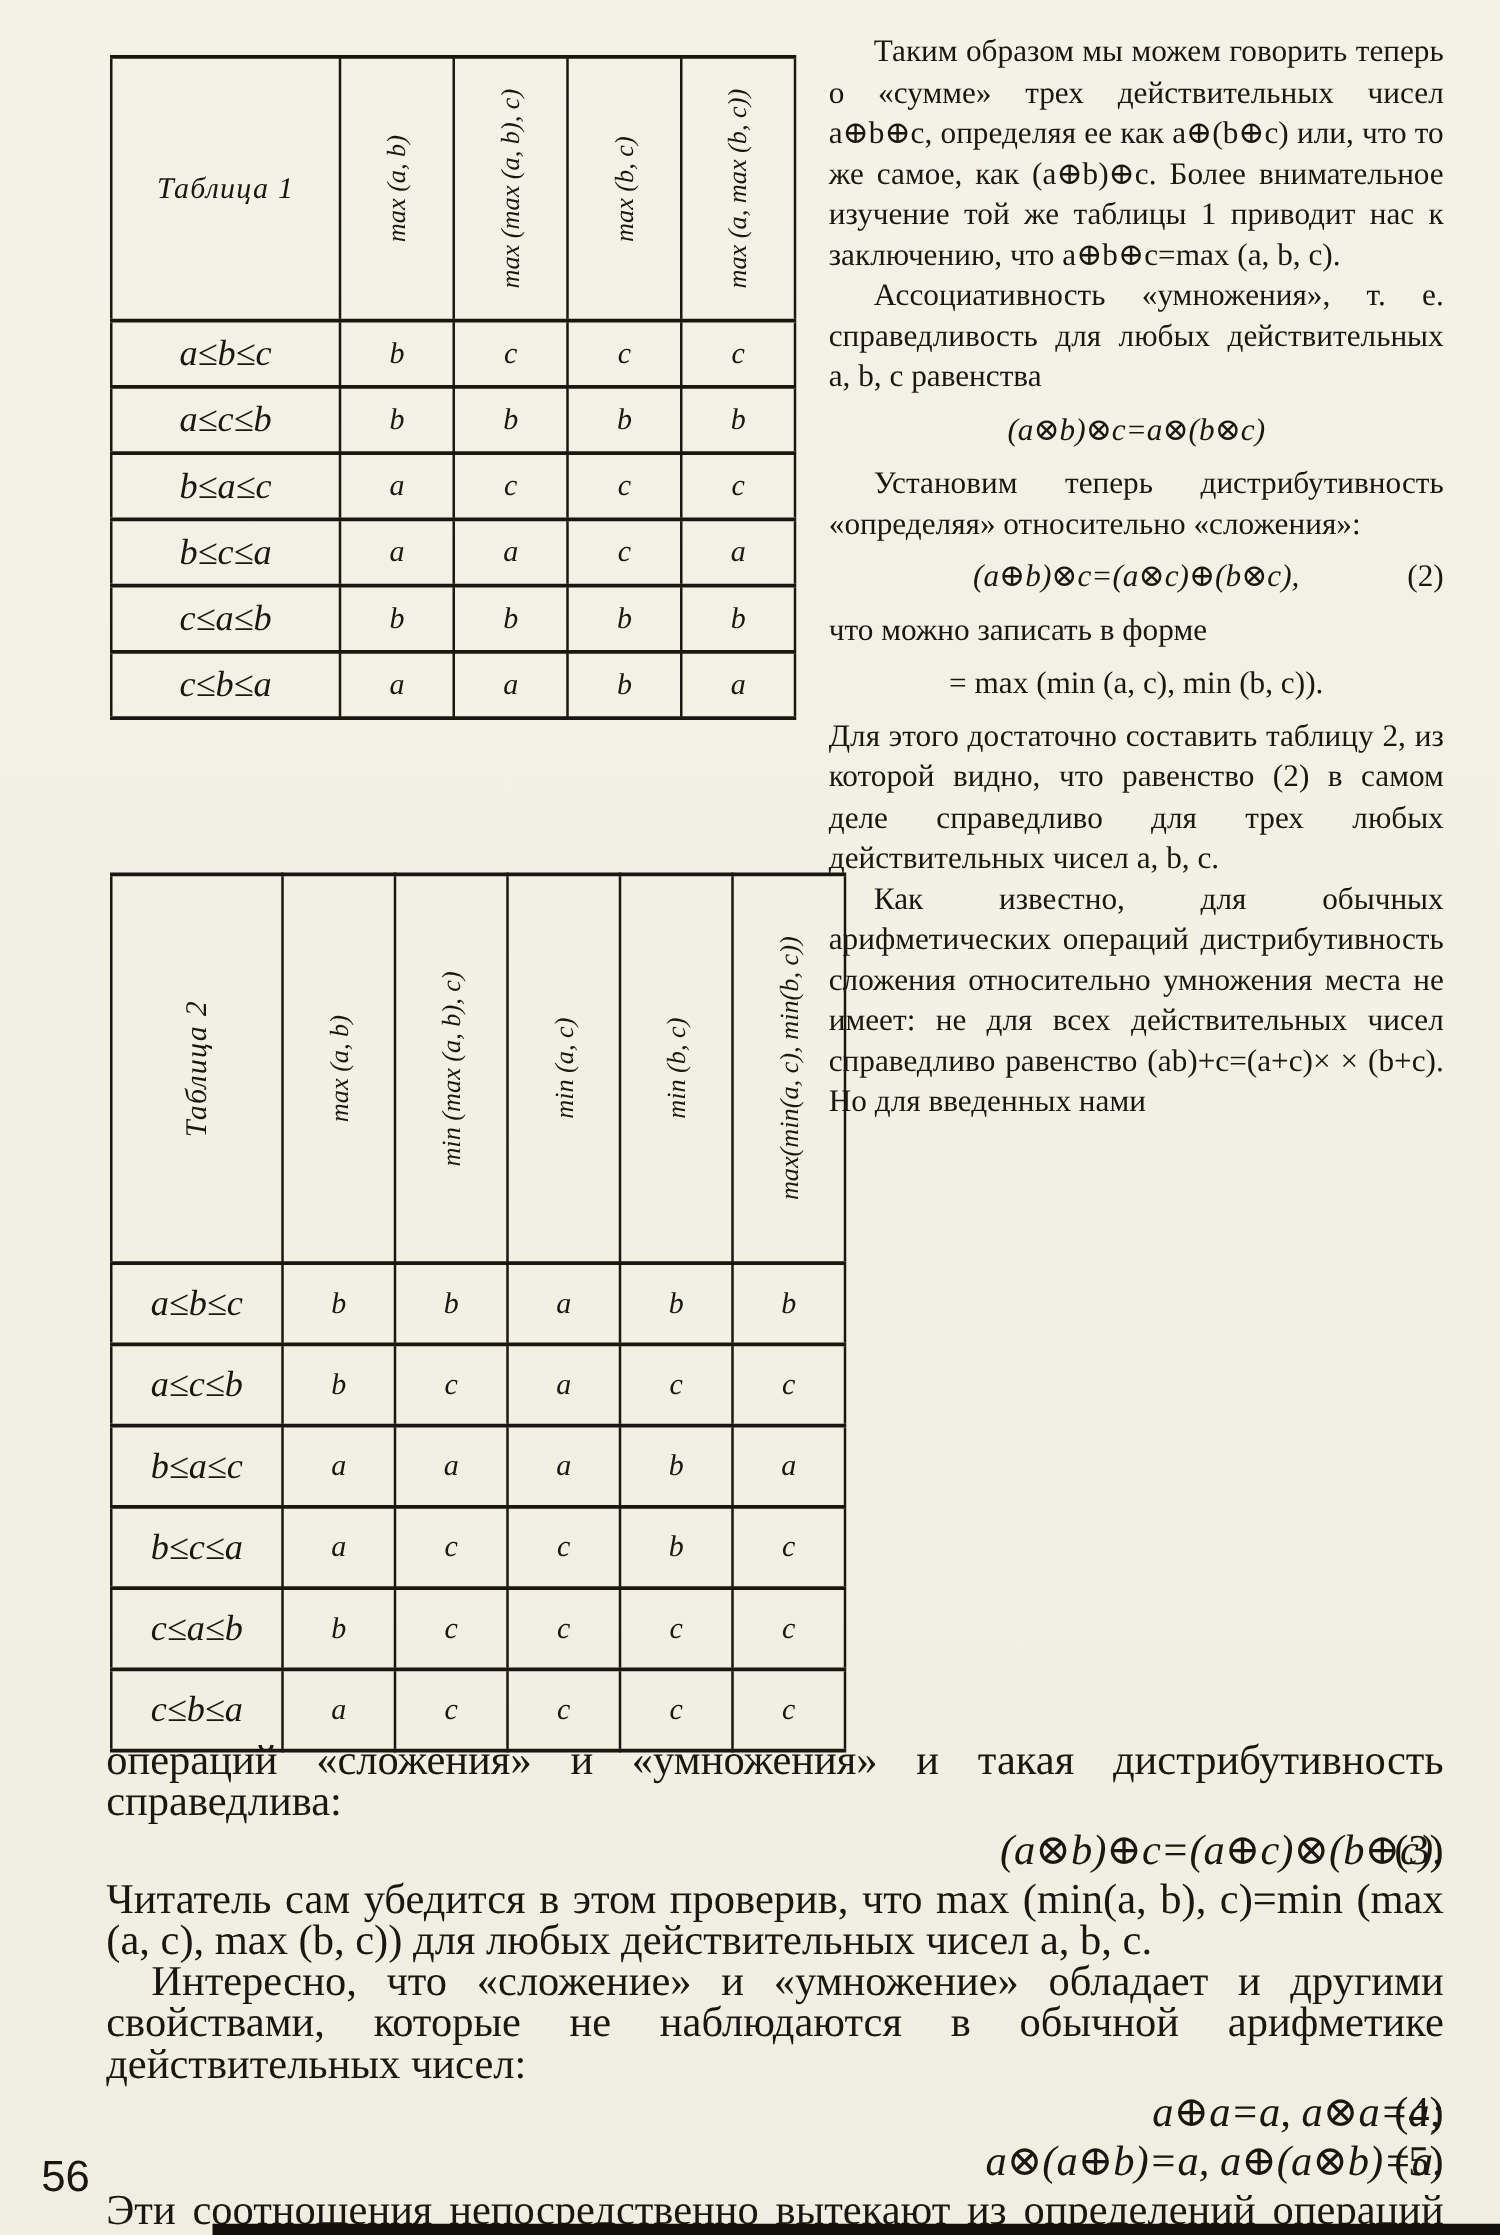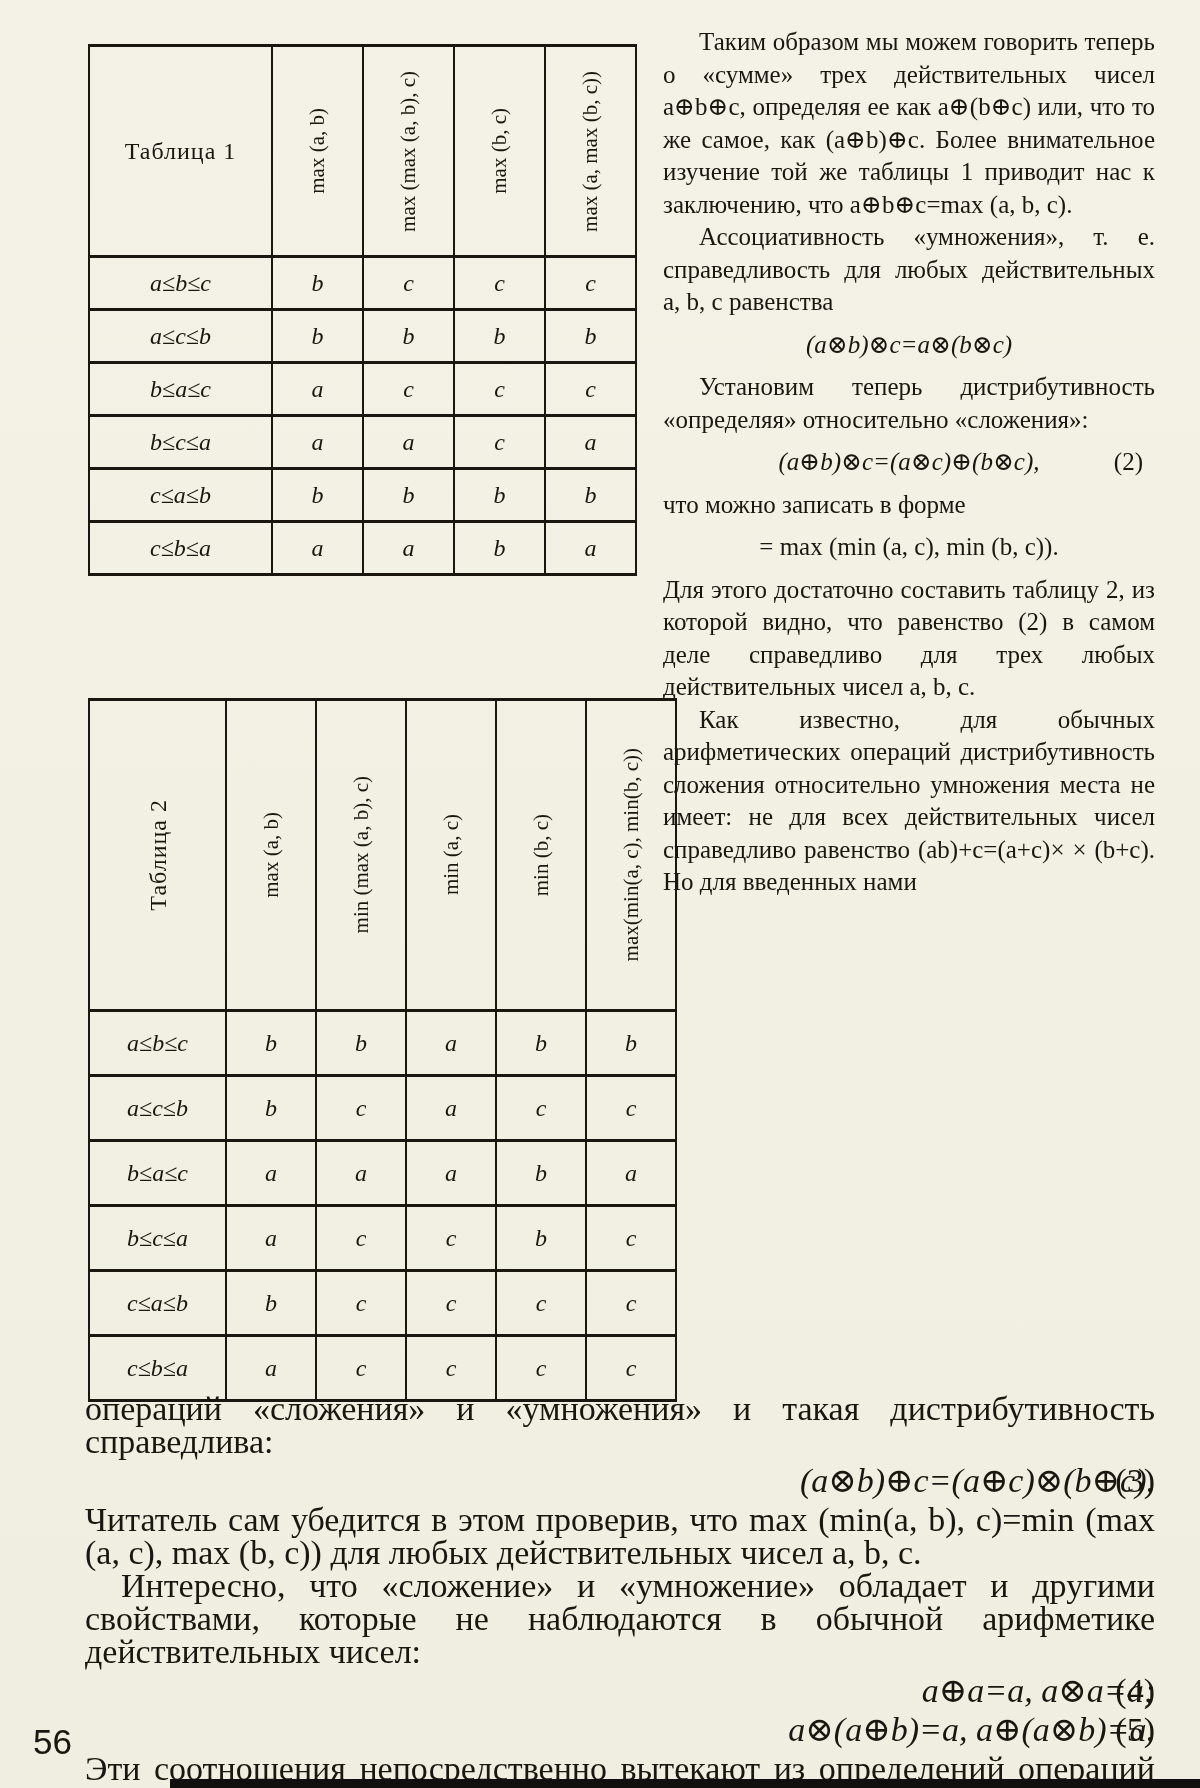--- a/index.html
+++ b/index.html
@@ -18,38 +18,38 @@
   .t1{width:545px;}
   .t2{width:589px;margin-top:122px;}
   .t1 th{height:208px;}
   .t2 th{height:308px;}
   .t1 td{height:50px;}
   .t2 td{height:62px;}
   .t1 .c-label{width:181px;}
   .t1 .c-val{width:89px;}
   .t2 .c-label{width:135px;}
   .t2 .c-val{width:88px;}
-  th{vertical-align:middle;font-weight:normal;}
+  th{vertical-align:middle;font-weight:normal;font-style:italic;}
   .title-cell{font-size:24px;text-align:center;letter-spacing:1px;}
   .rot{
     writing-mode:vertical-rl;transform:rotate(180deg);
     margin:0 auto;white-space:nowrap;
     font-size:21px;line-height:1;text-align:center;
   }
   .t2 .rot-title{font-size:24px;letter-spacing:1px;}
-  td.rowlab{font-style:italic;font-size:24px;text-align:center;margin-left:18px;}
+  td.rowlab{font-style:italic;font-size:29px;text-align:center;margin-left:18px;}
   td.val{font-style:italic;font-size:24px;text-align:center;}
   
   .right-col{
     position:absolute;left:663px;top:26px;width:492px;
     font-size:25px;line-height:32.5px;text-align:justify;
   }
   .right-col p,.bottom p{margin:0;}
   .indent{text-indent:36px;}
-  .eq{position:relative;text-align:center;margin:10px 12px;font-style:italic;}
+  .eq{position:relative;text-align:center;margin:10px 0;font-style:italic;}
   .eq.upright{font-style:normal;}
   .eq .num{position:absolute;right:0;top:0;font-style:normal;}
   .eq .line{display:block;}
   
   .bottom{
     position:absolute;left:85px;top:1392px;width:1070px;
     font-size:34px;line-height:33px;text-align:justify;
   }
   .bottom .eq{margin:6px 0;text-align:right;}
   

